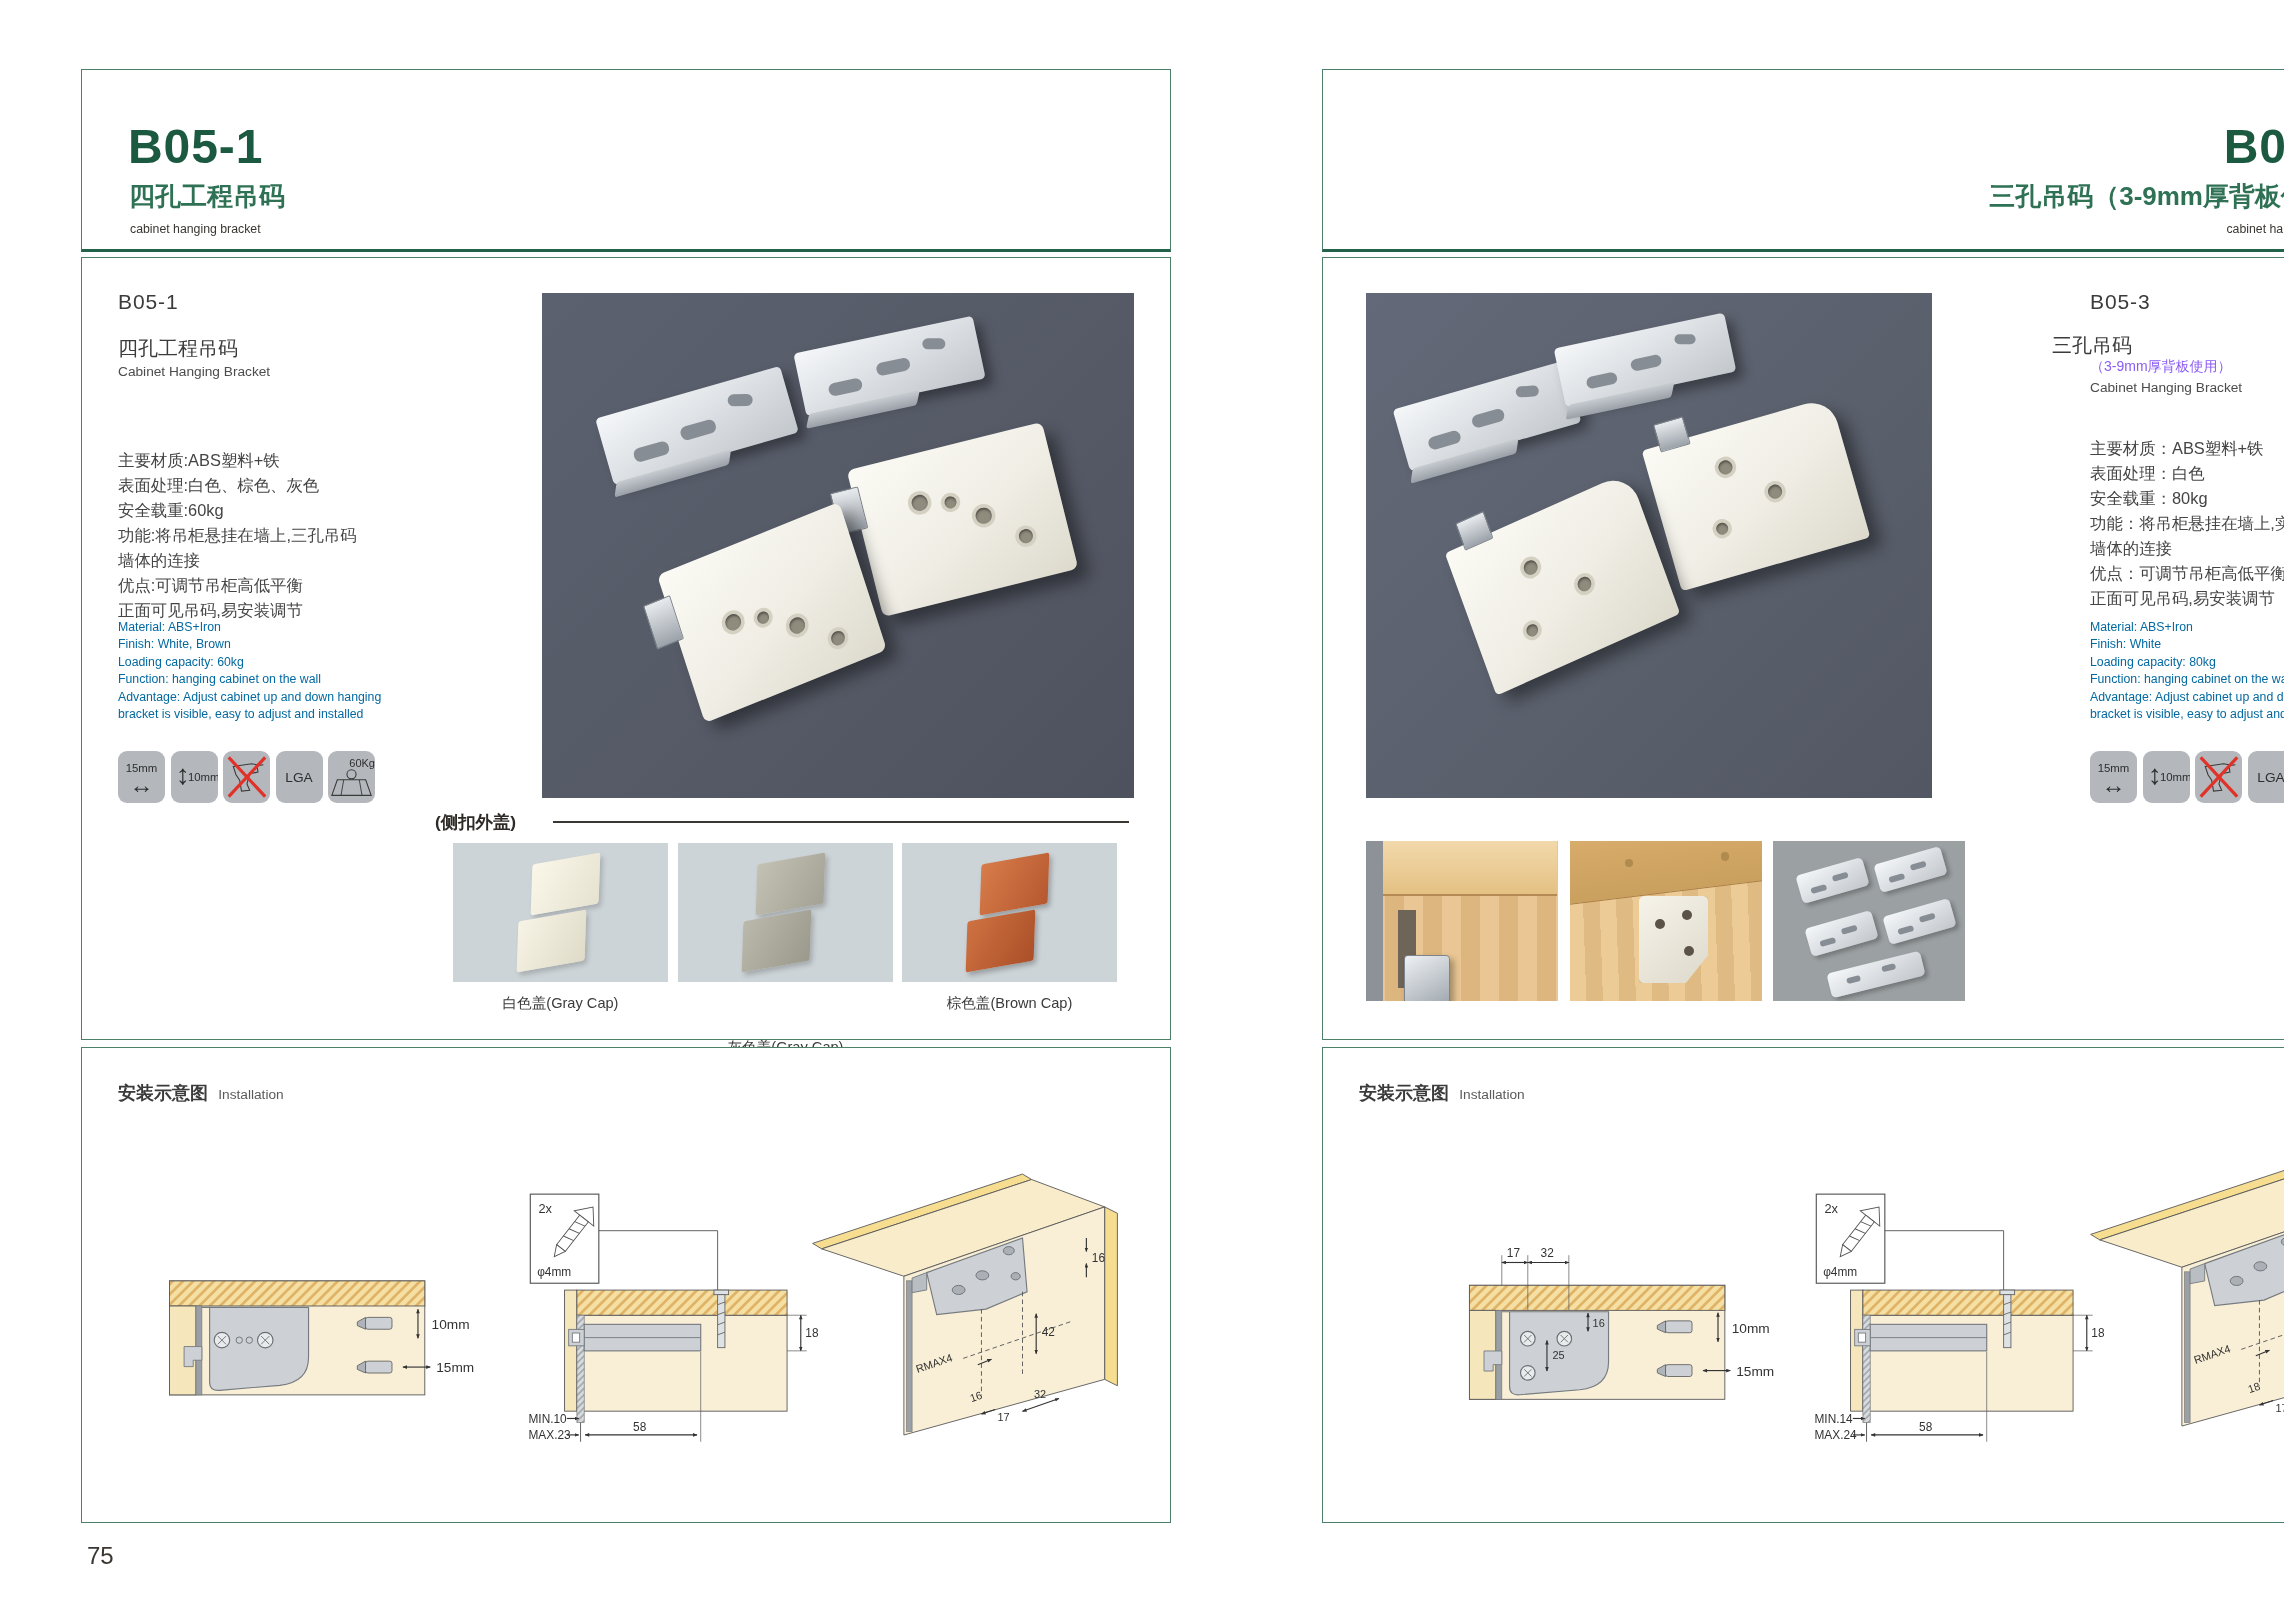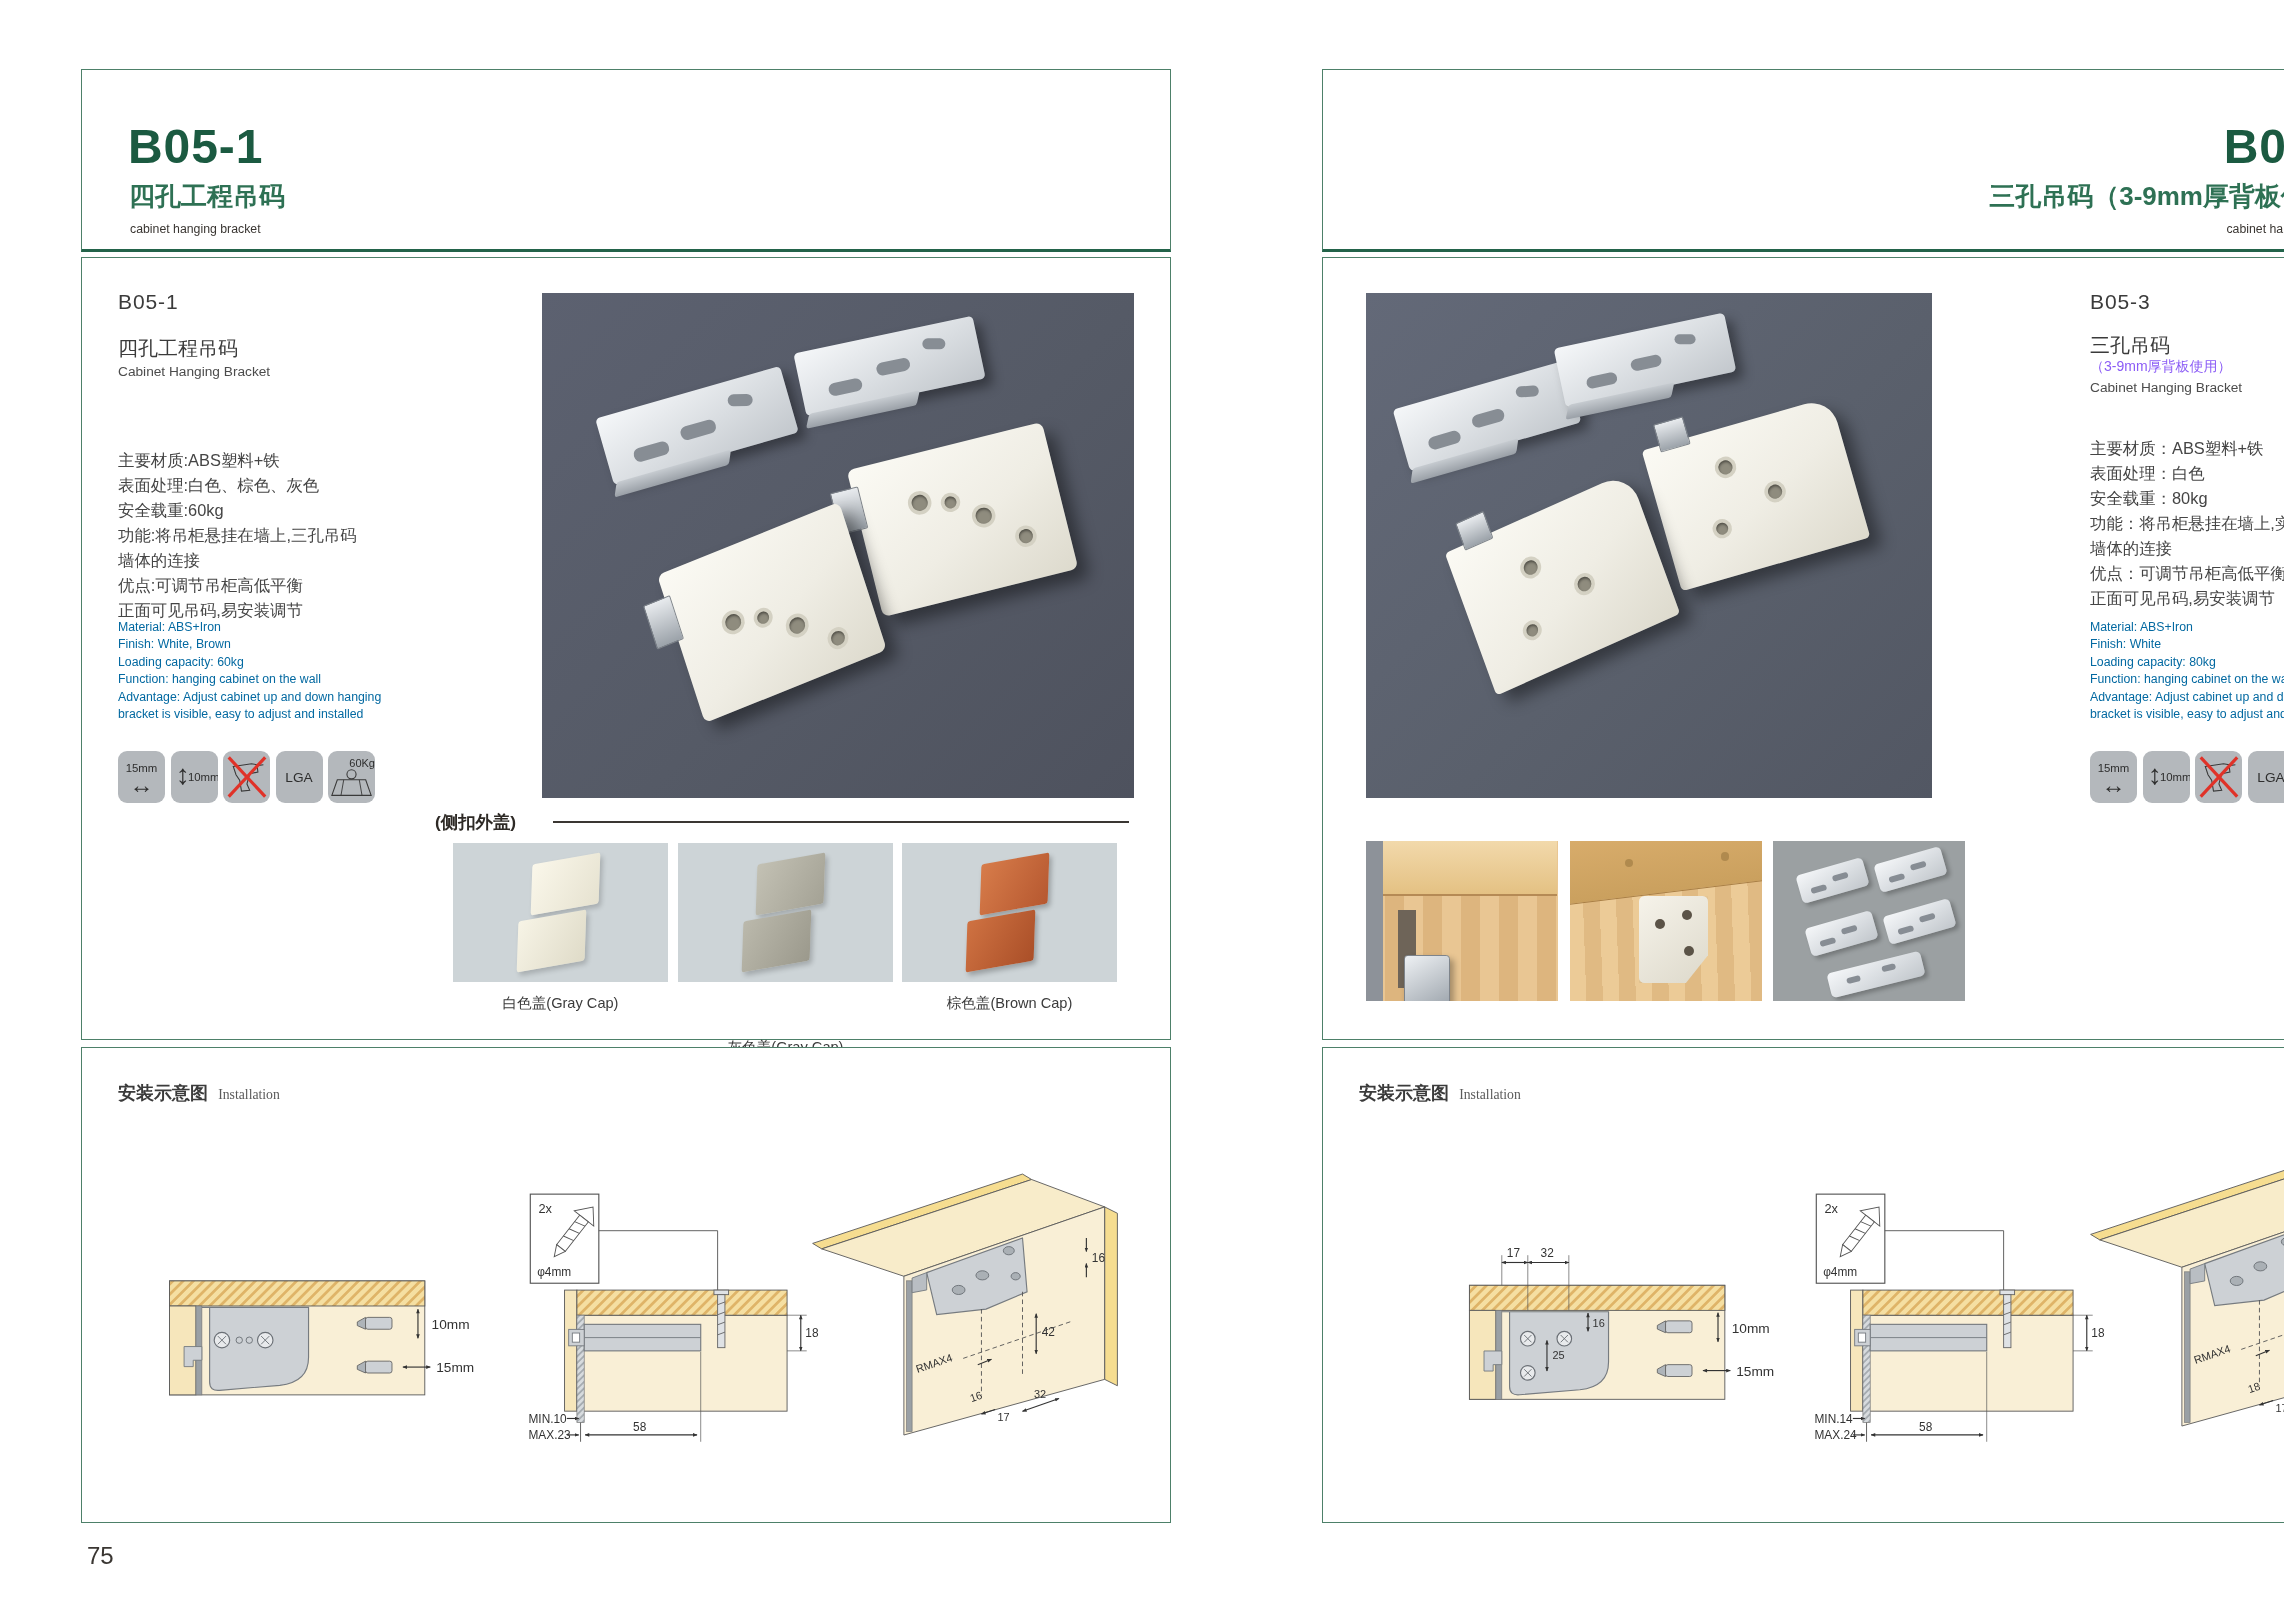--- a/index.html
+++ b/index.html
@@ -25,21 +25,21 @@
   .wblock .hole{position:absolute;border-radius:50%;background:#8f8c7e;box-shadow:inset 0 1.8px 2.7px rgba(0,0,0,.45),0 0 0 3.7px #d4d1c3;}
   .wblock .clip{position:absolute;background:linear-gradient(#e8ebee,#9ba2a9);border:0.9px solid #7e848b;border-radius:1.8px;}
   .caps-line{position:absolute;height:1.8px;background:#3a3632;}
   .cap-tile{position:absolute;background:#cdd4d7;overflow:hidden;}
   .cap{position:absolute;border-radius:2.7px;}
   .cap-label{position:absolute;font-size:14.6px;color:#3b3b3b;text-align:center;}
   .icon-row{position:absolute;display:flex;gap:5.5px;}
   .tile{width:47px;height:52px;background:#b4b8bc;border-radius:9px;position:relative;color:#2e2e2e;font-size:11.4px;overflow:hidden;flex:none;}
   .tile .t-center{position:absolute;width:100%;text-align:center;}
   .inst-title-cn{font-size:18px;font-weight:700;color:#3b3b3b;}
-  .inst-title-en{font-size:13.7px;color:#5a5a5a;font-family:Liberation Serif, serif;}
+  .inst-title-en{font-size:13.7px;color:#5a5a5a;}
   .pageno{position:absolute;font-size:24px;color:#3a3632;}
   svg text{font-family:"Liberation Sans","DejaVu Sans",sans-serif;fill:#333;}
   .ph{position:absolute;overflow:hidden;}
 </style>
 </head>
 <body>
 
 <svg width="0" height="0" style="position:absolute">
   <defs>
     <pattern id="pw" width="16" height="16" patternUnits="userSpaceOnUse" patternTransform="rotate(45)">
@@ -308,21 +308,21 @@
       </div>
       <div class="wblock" style="left:96px;top:215px;width:201px;height:151px;transform:rotate(-24deg) skewX(-4deg);border-radius:4.6px 29px 4.6px 4.6px;">
         <div class="clip" style="left:20px;top:-23px;width:29px;height:27px;"></div>
         <div class="hole" style="left:69px;top:41px;width:13.7px;height:13.7px;"></div>
         <div class="hole" style="left:114px;top:78px;width:13.7px;height:13.7px;"></div>
         <div class="hole" style="left:50px;top:100px;width:12px;height:12px;"></div>
       </div>
     </div>
 
     <div class="abs pcode" style="left:767px;top:32px;">B05-3</div>
-    <div class="abs pname" style="left:767px;top:74px;text-align:right;">三孔吊码</div>
+    <div class="abs pname" style="left:729px;top:74px;text-align:right;">三孔吊码</div>
     <div class="abs pnote" style="left:767px;top:100px;">（3-9mm厚背板使用）</div>
     <div class="abs pen" style="left:767px;top:122px;">Cabinet Hanging Bracket</div>
 
     <div class="abs specs-cn" style="left:767px;top:178px;width:311px;">
       <div>主要材质：ABS塑料+铁</div>
       <div>表面处理：白色</div>
       <div>安全载重：80kg</div>
       <div>功能：将吊柜悬挂在墙上,实现吊柜和</div>
       <div>墙体的连接</div>
       <div>优点：可调节吊柜高低平衡</div>

